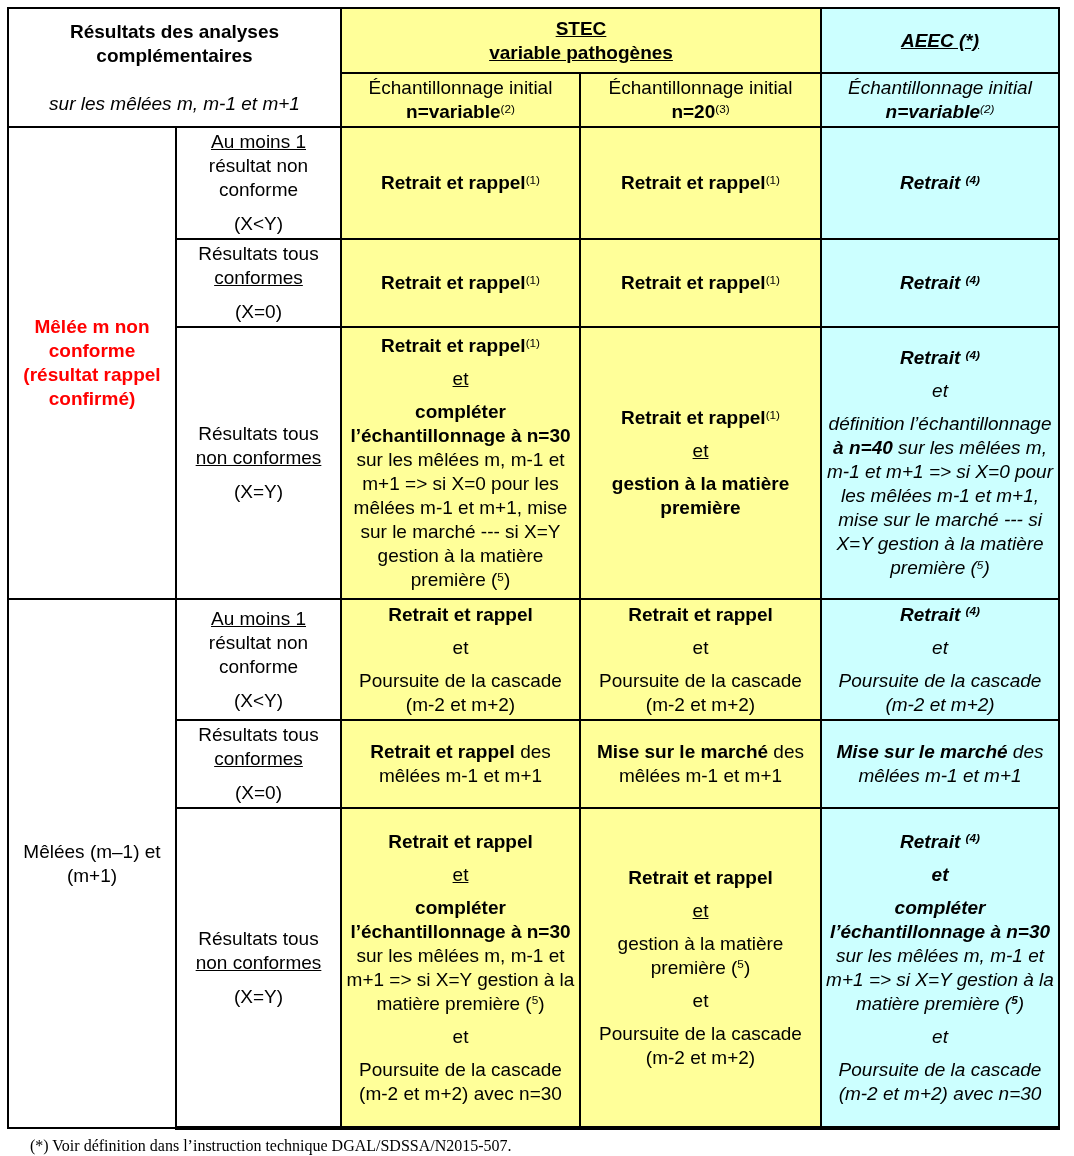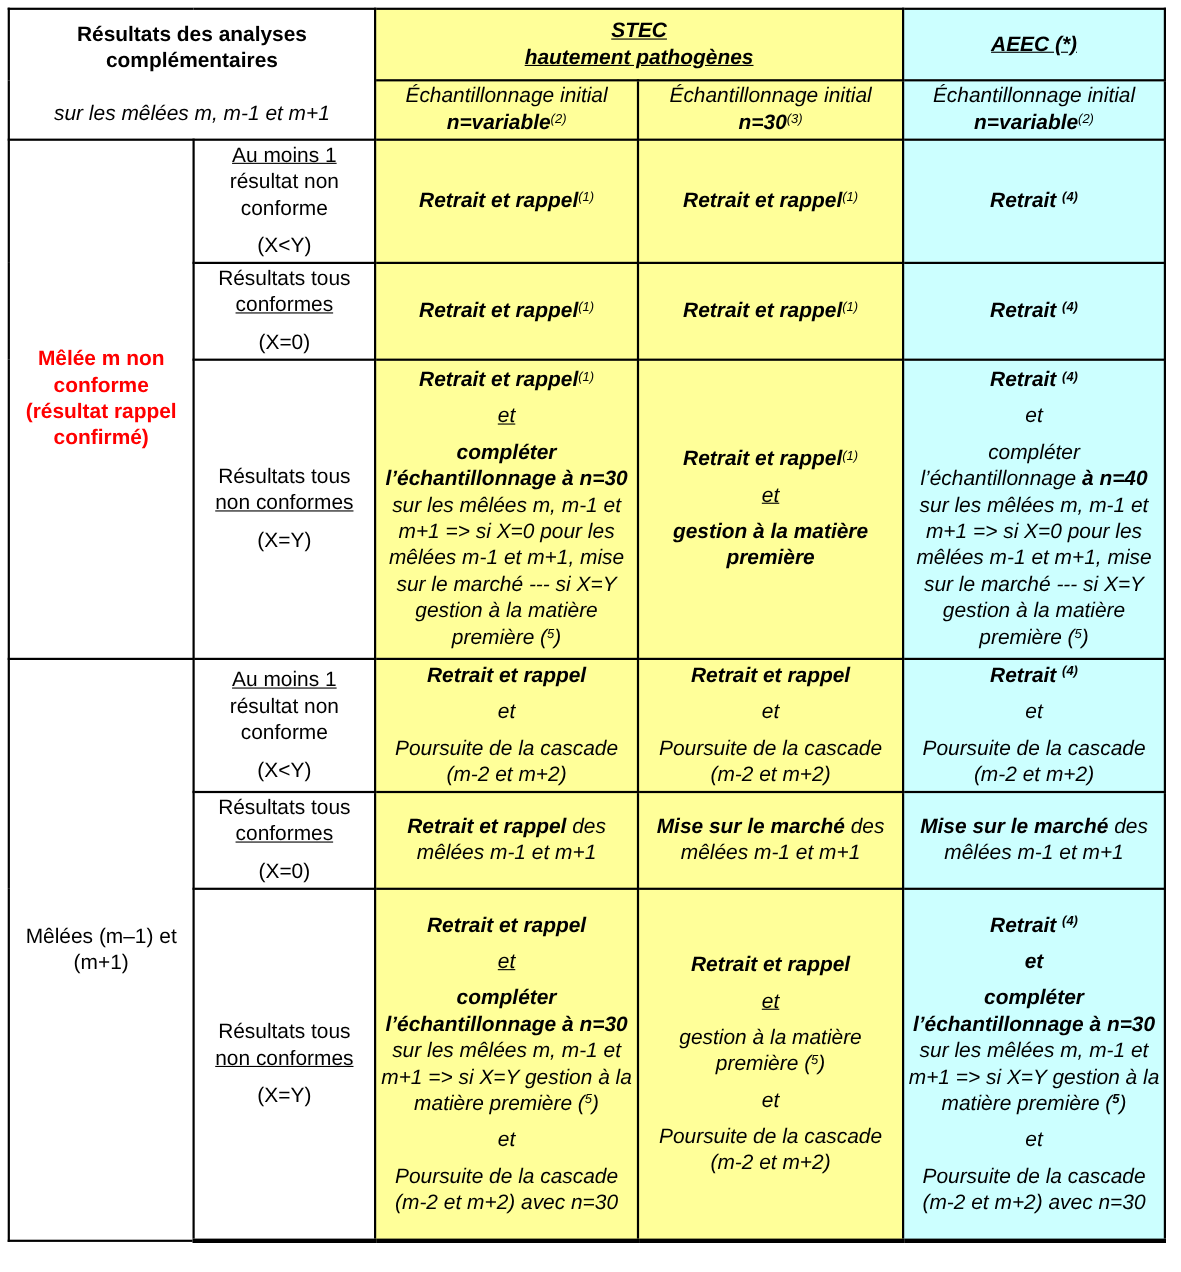--- a/index.html
+++ b/index.html
@@ -33,21 +33,21 @@
   tr.h1 { height: 65px; }
   tr.h2 { height: 45px; }
   tr.r1 { height: 108px; }
   tr.r2 { height: 82px; }
   tr.r3 { height: 272px; }
   tr.r4 { height: 121px; }
   tr.r5 { height: 85px; }
   tr.r6 { height: 320px; }
   tr.r6 td { border-bottom: 4px solid var(--border, #000); }
 
-  td.stec { background: var(--stec-bg, #FFFF99); font-style: italic; }
+  td.stec { background: var(--stec-bg, #FFFF99); }
   td.aeec { background: var(--aeec-bg, #CCFFFF); font-style: italic; }
 
   td.corner { font-size: 21px; line-height: 26px; }
   td.corner .para + .para { margin-top: 24px; font-style: italic; }
 
   td.hdr { font-size: 21px; line-height: 26px; }
   td.hdr .para + .para { margin-top: 0; }
 
   td.samp { font-size: 18px; line-height: 21px; padding: 1px 2px; }
   td.samp .para + .para { margin-top: 0; }
@@ -86,35 +86,35 @@
     </colgroup>
 
     <tbody>
         <tr class="h1">
       <td class="corner" colspan="2" rowspan="2">
             <div class="para"><span class="b">Résultats des analyses complémentaires</span></div>
             <div class="para"><span>sur les mêlées m, m-1 et m+1</span></div>
           </td>
       <td class="stec hdr" colspan="2">
             <div class="para"><span class="b u">STEC</span></div>
-            <div class="para"><span class="b u">hautement pathogènes</span></div>
+            <div class="para"><span class="b u">variable pathogènes</span></div>
           </td>
       <td class="aeec hdr">
             <div class="para"><span class="b u">AEEC (*)</span></div>
           </td>
     </tr>
 
     <tr class="h2">
       <td class="stec samp">
             <div class="para"><span>Échantillonnage initial</span></div>
             <div class="para"><span class="b">n=variable</span><sup>(2)</sup></div>
           </td>
       <td class="stec samp">
             <div class="para"><span>Échantillonnage initial</span></div>
-            <div class="para"><span class="b">n=30</span><sup>(3)</sup></div>
+            <div class="para"><span class="b">n=20</span><sup>(3)</sup></div>
           </td>
       <td class="aeec samp">
             <div class="para"><span>Échantillonnage initial</span></div>
             <div class="para"><span class="b">n=variable</span><sup>(2)</sup></div>
           </td>
     </tr>
 
     <tr class="r1">
       <td class="group-red" rowspan="3">
             <div class="para"><span class="b">Mêlée m non conforme (résultat rappel confirmé)</span></div>
@@ -161,21 +161,21 @@
             <div class="para"><span class="b">compléter l’échantillonnage à n=30</span><span> sur les mêlées m, m-1 et m+1 =&gt; si X=0 pour les mêlées m-1 et m+1, mise sur le marché --- si X=Y gestion à la matière première (</span><sup>5</sup><span>)</span></div>
           </td>
       <td class="stec cell">
             <div class="para"><span class="b">Retrait et rappel</span><sup>(1)</sup></div>
             <div class="para"><span class="u">et</span></div>
             <div class="para"><span class="b">gestion à la matière première</span></div>
           </td>
       <td class="aeec cell">
             <div class="para"><span class="b">Retrait </span><sup class="b">(4)</sup></div>
             <div class="para"><span>et</span></div>
-            <div class="para"><span>compléter l’échantillonnage </span><span class="b">à n=40</span><span> sur les mêlées m, m-1 et m+1 =&gt; si X=0 pour les mêlées m-1 et m+1, mise sur le marché --- si X=Y gestion à la matière première (</span><sup>5</sup><span>)</span></div>
+            <div class="para"><span>définition l’échantillonnage </span><span class="b">à n=40</span><span> sur les mêlées m, m-1 et m+1 =&gt; si X=0 pour les mêlées m-1 et m+1, mise sur le marché --- si X=Y gestion à la matière première (</span><sup>5</sup><span>)</span></div>
           </td>
     </tr>
 
     <tr class="r4">
       <td class="group-plain" rowspan="3">
             <div class="para"><span>Mêlées (m–1) et (m+1)</span></div>
           </td>
       <td class="cond">
             <div class="para"><span class="u">Au moins 1</span><span> résultat non conforme</span></div>
             <div class="para"><span>(X&lt;Y)</span></div>
@@ -236,14 +236,15 @@
             <div class="para"><span class="b">Retrait </span><sup class="b">(4)</sup></div>
             <div class="para"><span class="b">et</span></div>
             <div class="para"><span class="b">compléter l’échantillonnage à n=30</span><span> sur les mêlées m, m-1 et m+1 =&gt; si X=Y gestion à la matière première (</span><sup class="b">5</sup><span>)</span></div>
             <div class="para"><span>et</span></div>
             <div class="para"><span>Poursuite de la cascade (m-2 et m+2) avec n=30</span></div>
           </td>
     </tr>
   </tbody>
     </table>
 
+  <div class="footnote">(*) Voir définition dans l’instruction technique DGAL/SDSSA/N2015-507.</div>
 
 </div>
 
 </body></html>

